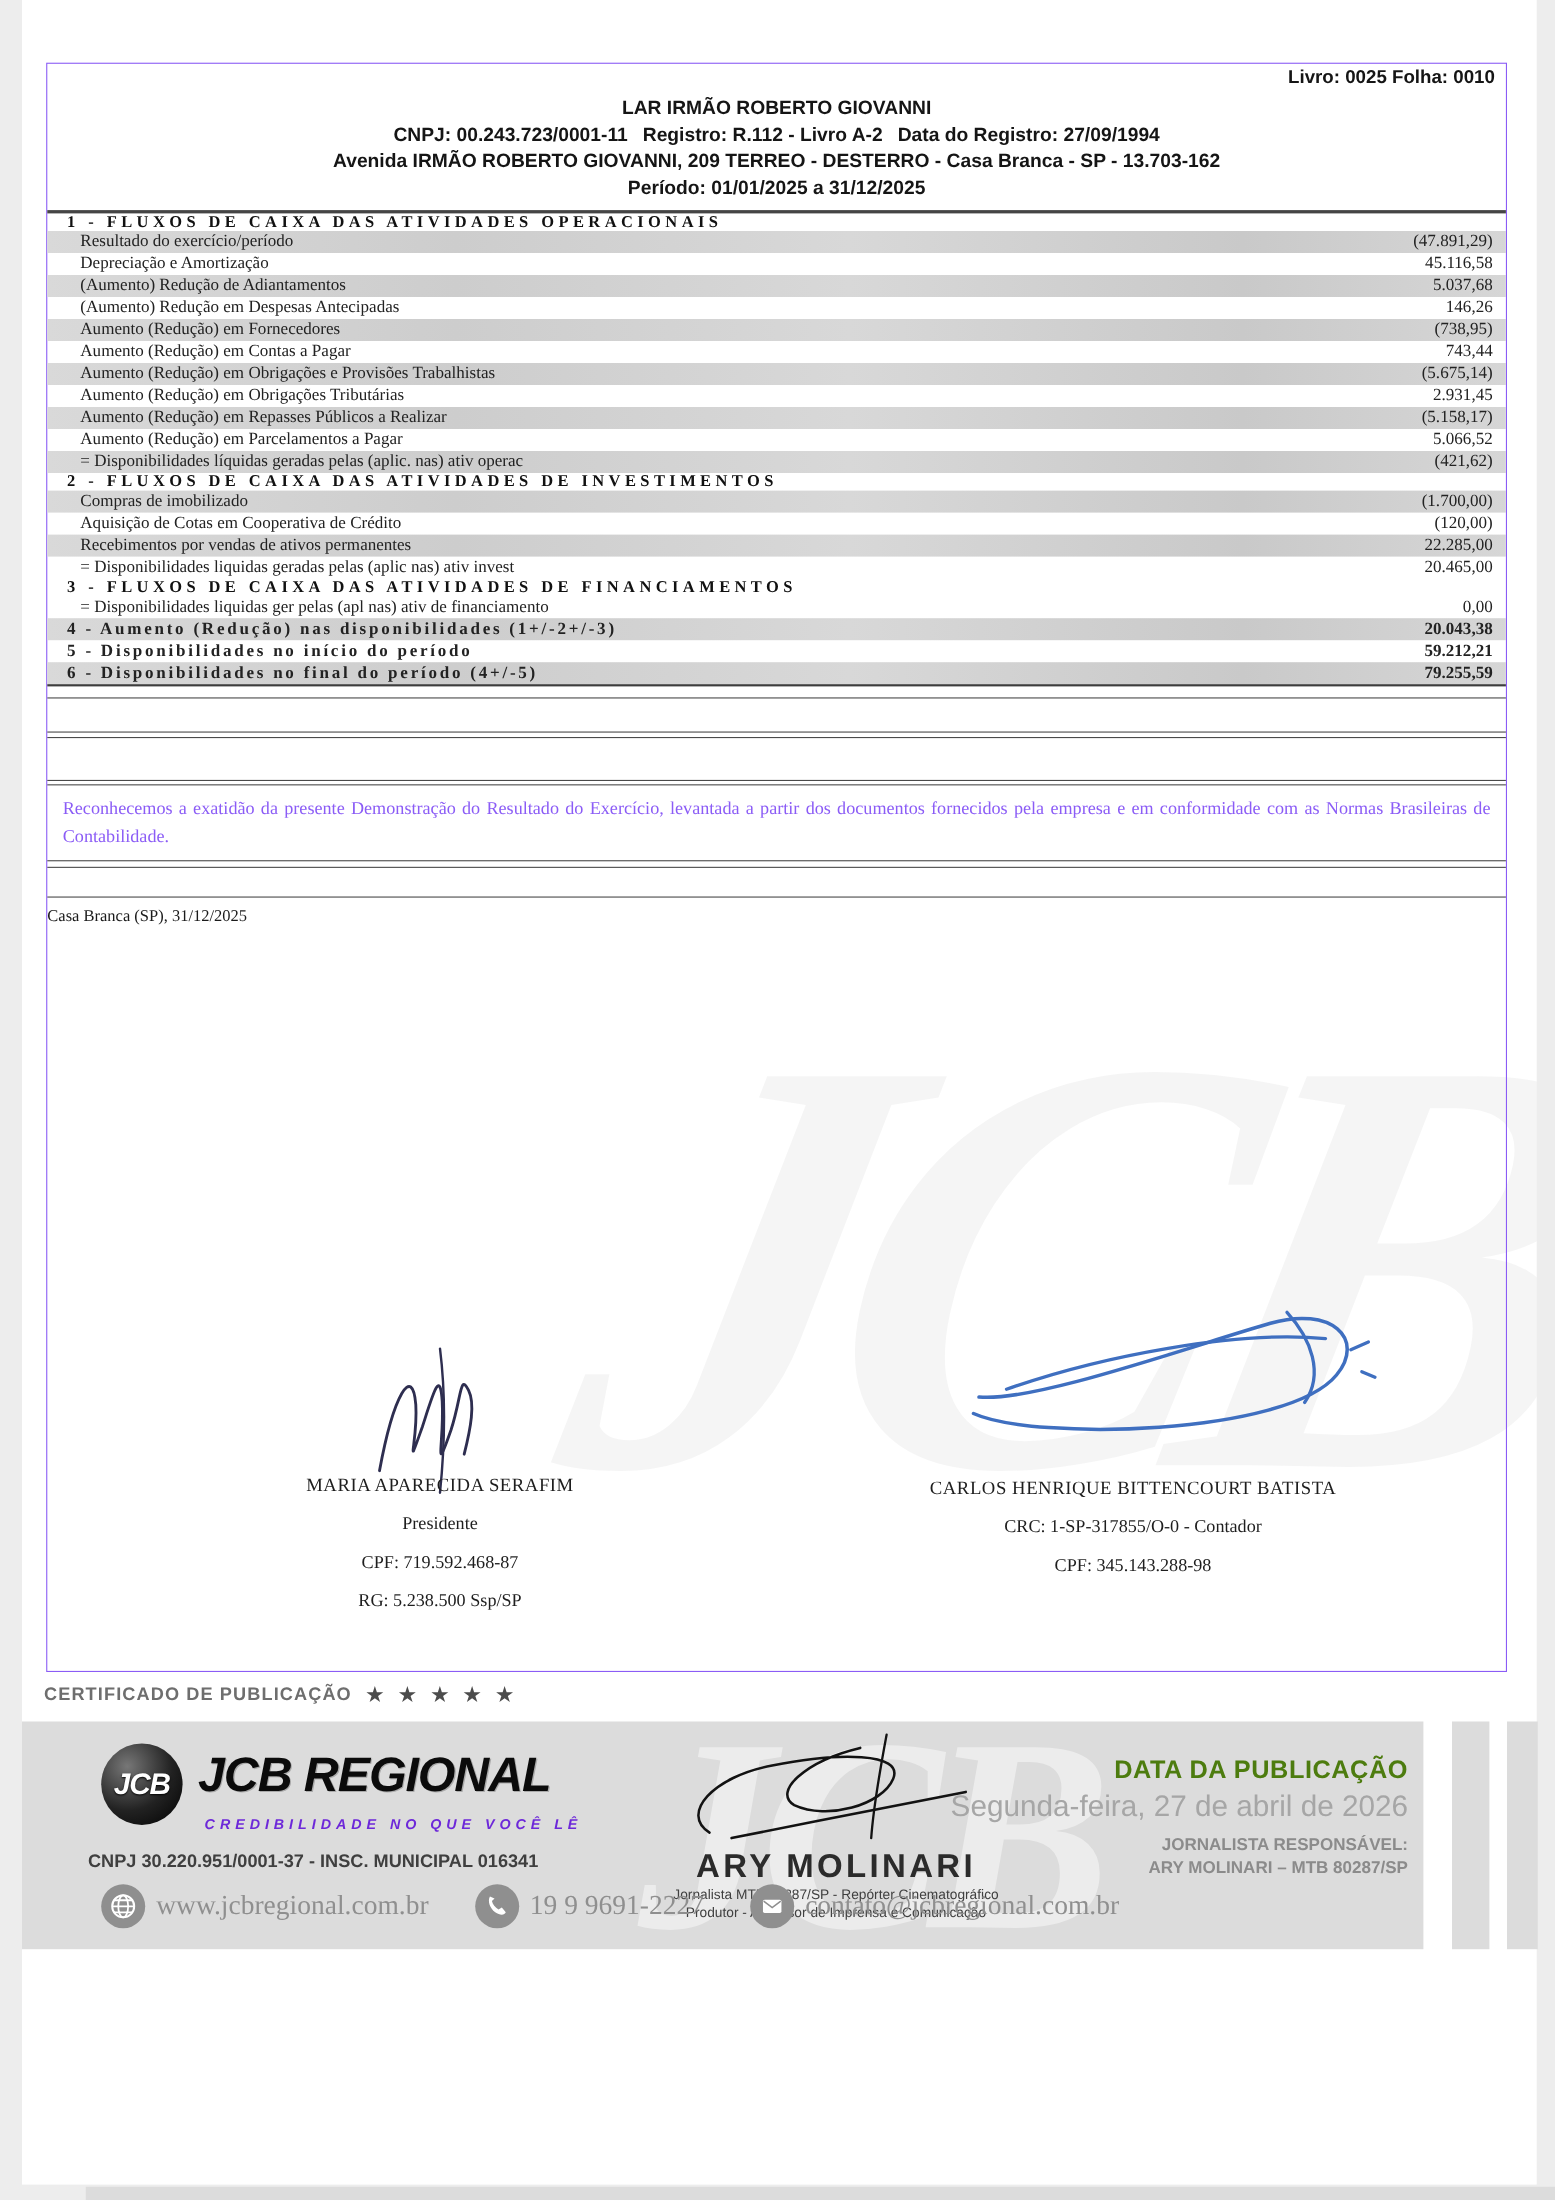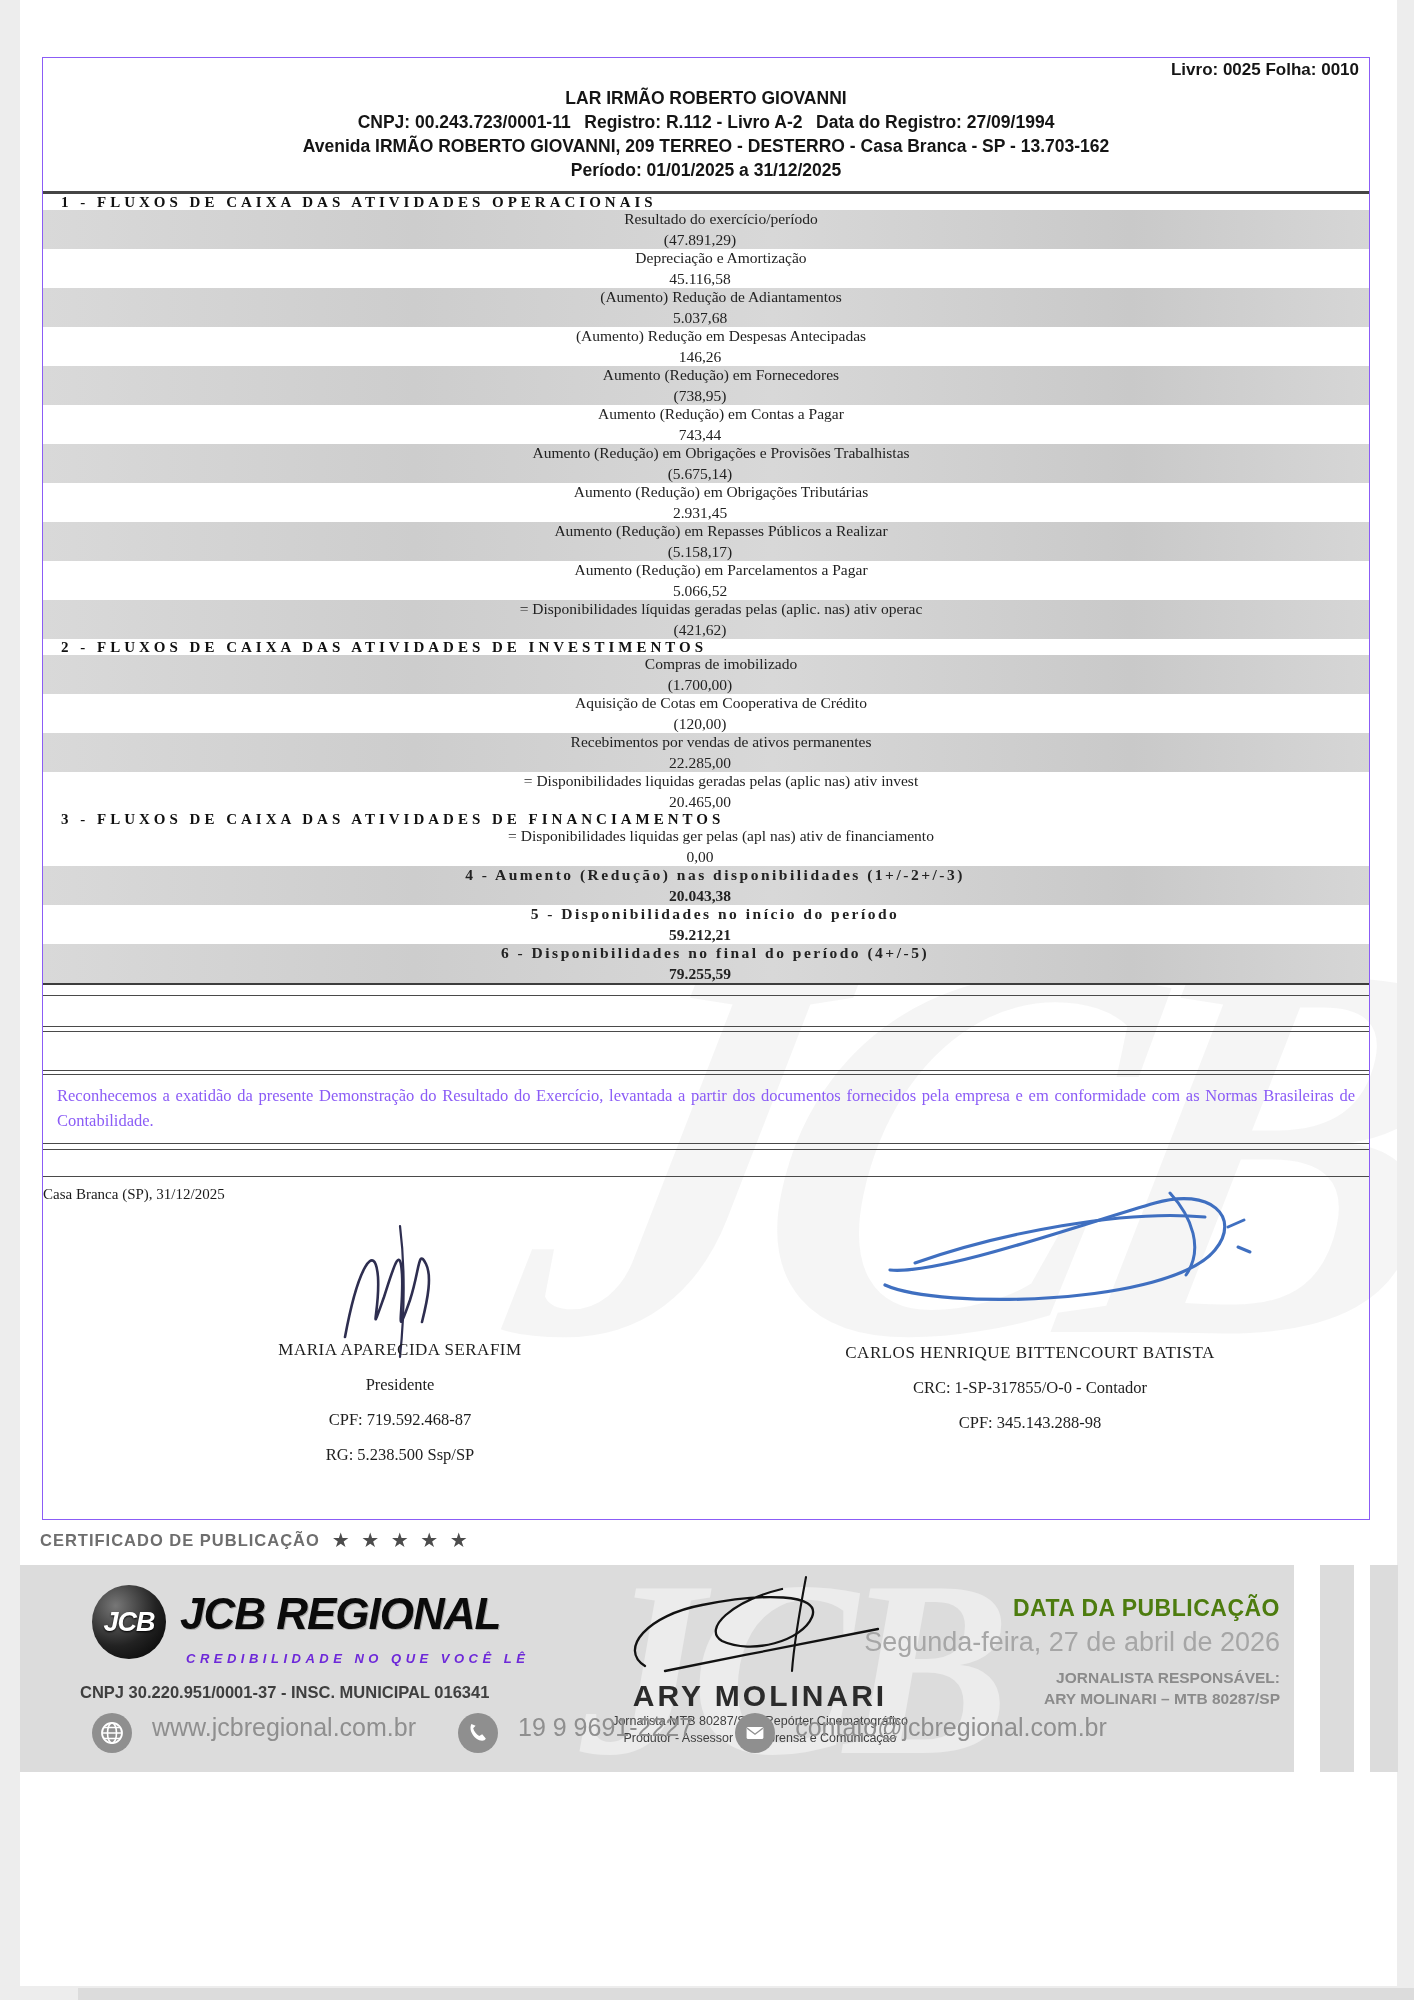--- a/index.html
+++ b/index.html
@@ -30,22 +30,22 @@
     font-weight:bold; font-size:17.5px; line-height:24px; color:#151515; }
   .title-block { margin-top:64px; text-align:center; font-family:"Liberation Sans", sans-serif; }
   .doc-title { font-weight:bold; font-size:20px; color:#111; }
   .doc-subtitle { font-size:18px; margin-top:2px; color:#222; }
   .top-rule { height:3px; background:#454545; margin-top:9px; }
   
   .sec {
     height:16px; display:flex; align-items:center; padding-left:18px;
     font-weight:bold; font-size:15px; letter-spacing:4px; color:#111;
   }
-  .row { height:39px; display:flex; align-items:center; justify-content:space-between;
-    font-size:15.5px; color:#222;flex-direction:column; }
+  .row { height:20px; display:flex; align-items:center; justify-content:space-between;
+    font-size:15.5px; color:#222; }
   .row .lbl { padding-left:30px; }
   .row .val { padding-right:12px; }
   .row.sh { background:linear-gradient(90deg,#d9d9d9 0%,#cdcdcd 28%,#d8d8d8 55%,#c9c9c9 82%,#d6d6d6 100%); }
   .row.sum { font-weight:bold; }
   .row.sum .lbl { padding-left:18px; letter-spacing:2.5px; }
   .dbl-rule { height:4px; border-top:2px solid #3d3d3d; }
   .ebox { border-top:1.5px solid #4a4a4a; border-bottom:1.5px solid #4a4a4a; }
   .ebox.a { height:32px; margin-top:8px; }
   .ebox.b { height:40px; margin-top:4px; }
   .parabox { border-top:1.5px solid #4a4a4a; border-bottom:1.5px solid #4a4a4a;
@@ -91,21 +91,21 @@
   .mid .ary { font-weight:bold; font-size:30px; letter-spacing:3px; color:#2b2b2b; margin-top:-4px; }
   .mid .ml { font-size:12.5px; color:#3f3f3f; line-height:17px; }
   
   .pub { position:absolute; right:14px; top:30px; width:520px; text-align:right; }
   .pub .h { font-weight:bold; font-size:23px; color:#4d7c0f; letter-spacing:0.5px; }
   .pub .d { font-size:27px; color:#a6a6a6; margin-top:5px; }
   .pub .rl { font-weight:bold; font-size:15.5px; color:#8b8b8b; margin-top:11px; }
   .pub .rv { font-weight:bold; font-size:15.5px; color:#8b8b8b; margin-top:3px;margin-left:20px; }
   
   .contacts { position:absolute; left:72px; top:148px; display:flex; align-items:center; gap:42px; }
-  .citem { display:flex; gap:20px; font-size:25px; color:#8f8f8f; }
+  .citem { display:flex; align-items:center; gap:10px; font-size:25px; color:#8f8f8f;font-family:Liberation Serif, serif; }
   .cicon { width:40px; height:40px; border-radius:50%; background:#8f8f8f;
     display:flex; align-items:center; justify-content:center; flex:none; }
 </style>
 </head>
 <body>
 
 <div class="paper">
 
   <div class="watermark">JCB</div>
 

